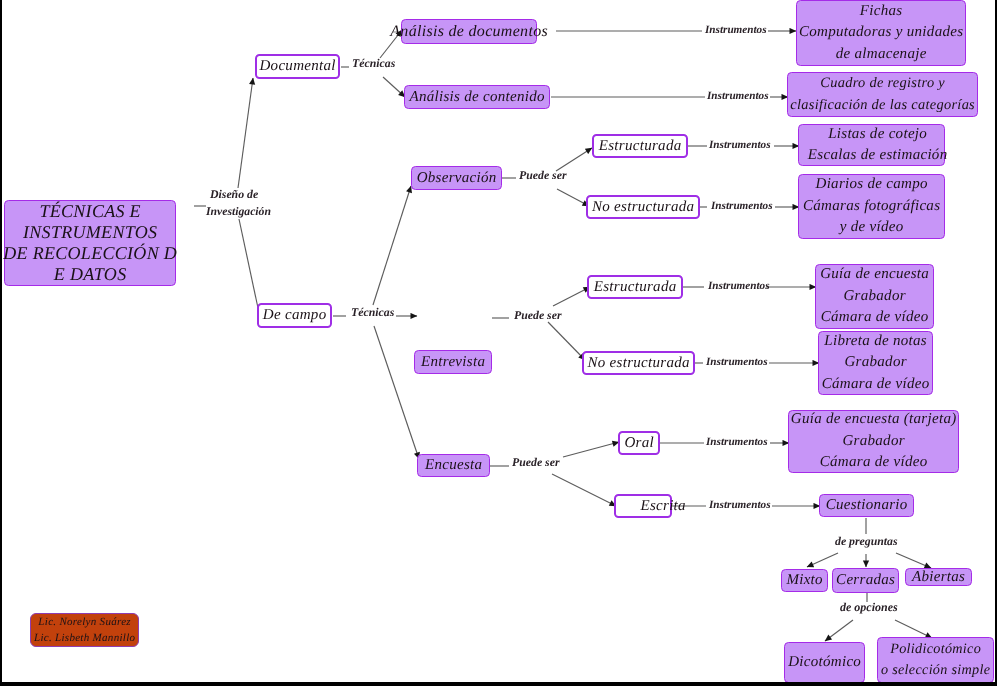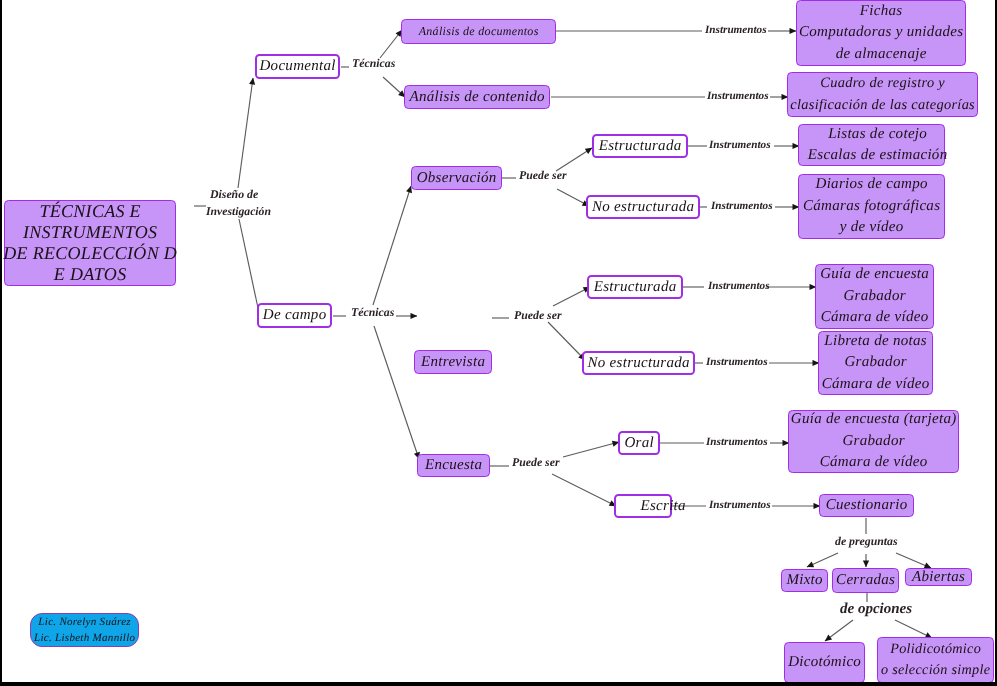--- a/index.html
+++ b/index.html
@@ -17,30 +17,30 @@
   svg.links{position:absolute;left:0;top:0;width:997px;height:686px;z-index:5;pointer-events:none;}
   svg.links [data-name="connector-paths"] path{fill:none;stroke:#5c5c5c;stroke-width:1.15;}
   svg.links marker path{fill:#151515;stroke:none;}
 
   .node{position:absolute;box-sizing:border-box;border-radius:4.5px;filter:grayscale(0);
         display:flex;flex-direction:column;align-items:center;justify-content:center;
         text-align:center;color:#1a1116;z-index:10;letter-spacing:0.3px;font-style:italic;}
   .node .ln{display:block;white-space:nowrap;text-indent:0.3px;}
   .fill{background:#c795f7;border:1.9px solid #a52be8;}
   .white{background:#ffffff;border:2px solid #9f2ee6;}
-  .thin{background:#0ea5e9;border:1.6px solid #8e3caf;border-radius:12px;}
+  .thin{background:#c2410c;border:1.6px solid #8e3caf;border-radius:6px;}
 
   .lbl{position:absolute;filter:grayscale(0);font-style:italic;font-weight:bold;
        color:#2a2228;white-space:nowrap;z-index:12;line-height:1.15;}
 
   
   #n-root{left:4px;top:168px;width:172px;height:86px;font-size:18px;line-height:21.2px;margin-top:32px;}
   #n-documental{left:255px;top:54px;width:85px;height:25px;font-size:15px;line-height:21px;}
   #n-de-campo{left:257px;top:303px;width:75px;height:25px;font-size:15px;line-height:21px;}
-  #n-analisis-documentos{left:401px;top:19px;width:155px;height:25px;font-size:12px;line-height:21px;}
+  #n-analisis-documentos{left:401px;top:19px;width:136px;height:25px;font-size:16px;line-height:21px;}
   #n-analisis-contenido{left:404px;top:85px;width:146px;height:24px;font-size:15px;line-height:21px;}
   #n-observacion{left:411px;top:166px;width:91px;height:24px;font-size:15px;line-height:21px;}
   #n-entrevista{left:414px;top:306px;width:78px;height:24px;font-size:15px;line-height:21px;margin-top:44px;}
   #n-encuesta{left:417px;top:454px;width:73px;height:23px;font-size:15px;line-height:21px;}
   #n-obs-estructurada{left:592px;top:134px;width:96px;height:24px;font-size:15px;line-height:21px;}
   #n-obs-no-estructurada{left:586px;top:195px;width:114px;height:24px;font-size:15px;line-height:21px;}
   #n-ent-estructurada{left:587px;top:275px;width:96px;height:24px;font-size:15px;line-height:21px;}
   #n-ent-no-estructurada{left:582px;top:351px;width:113px;height:24px;font-size:15px;line-height:21px;}
   #n-oral{left:618px;top:431px;width:42px;height:24px;font-size:15px;line-height:21px;}
   #n-escrita{left:614px;top:494px;width:58px;height:24px;font-size:15px;line-height:21px;padding-left:40px;}
@@ -67,21 +67,21 @@
   #l-puede-ser-enc{left:512px;top:456px;font-size:11.8px;}
   #l-instr-1{left:705px;top:24px;font-size:11.2px;}
   #l-instr-2{left:707px;top:90px;font-size:11.2px;}
   #l-instr-3{left:709px;top:139px;font-size:11.2px;}
   #l-instr-4{left:711px;top:200px;font-size:11.2px;}
   #l-instr-5{left:708px;top:280px;font-size:11.2px;}
   #l-instr-6{left:706px;top:356px;font-size:11.2px;}
   #l-instr-7{left:706px;top:436px;font-size:11.2px;}
   #l-instr-8{left:709px;top:499px;font-size:11.2px;}
   #l-de-preguntas{left:835px;top:535px;font-size:11.8px;}
-  #l-de-opciones{left:840px;top:601px;font-size:15px;}
+  #l-de-opciones{left:840px;top:601px;font-size:12px;}
 </style>
 </head>
 <body>
 
 <div id="canvas" data-name="concept-map-canvas">
 
   <svg class="links" data-name="connector-layer" viewBox="0 0 997 686">
     <defs>
       <marker id="ah" markerWidth="9" markerHeight="7" refX="7.1" refY="3.5" orient="auto" markerUnits="userSpaceOnUse">
         <path d="M0.6,0.4 L7.4,3.5 L0.6,6.6 z" fill="#151515" stroke="none"></path>

